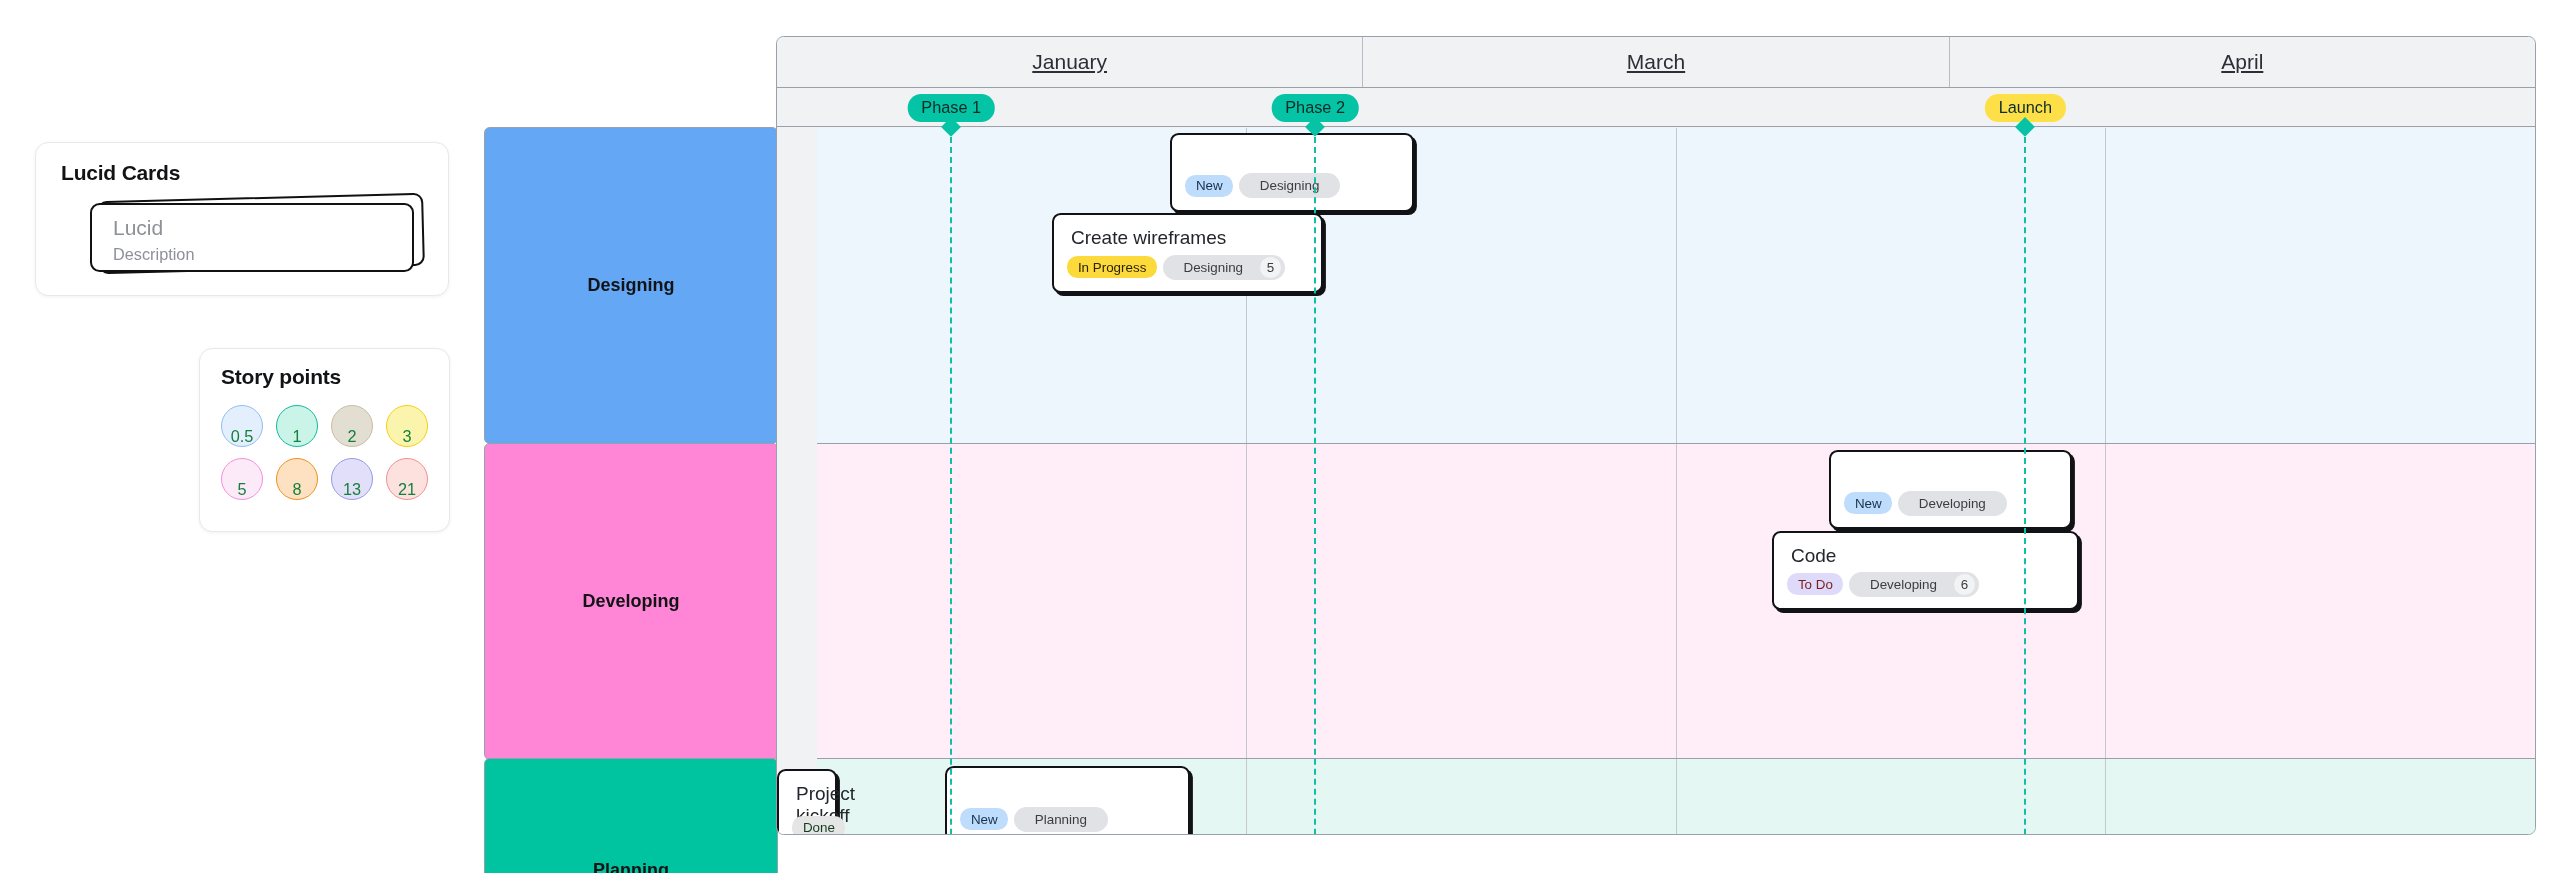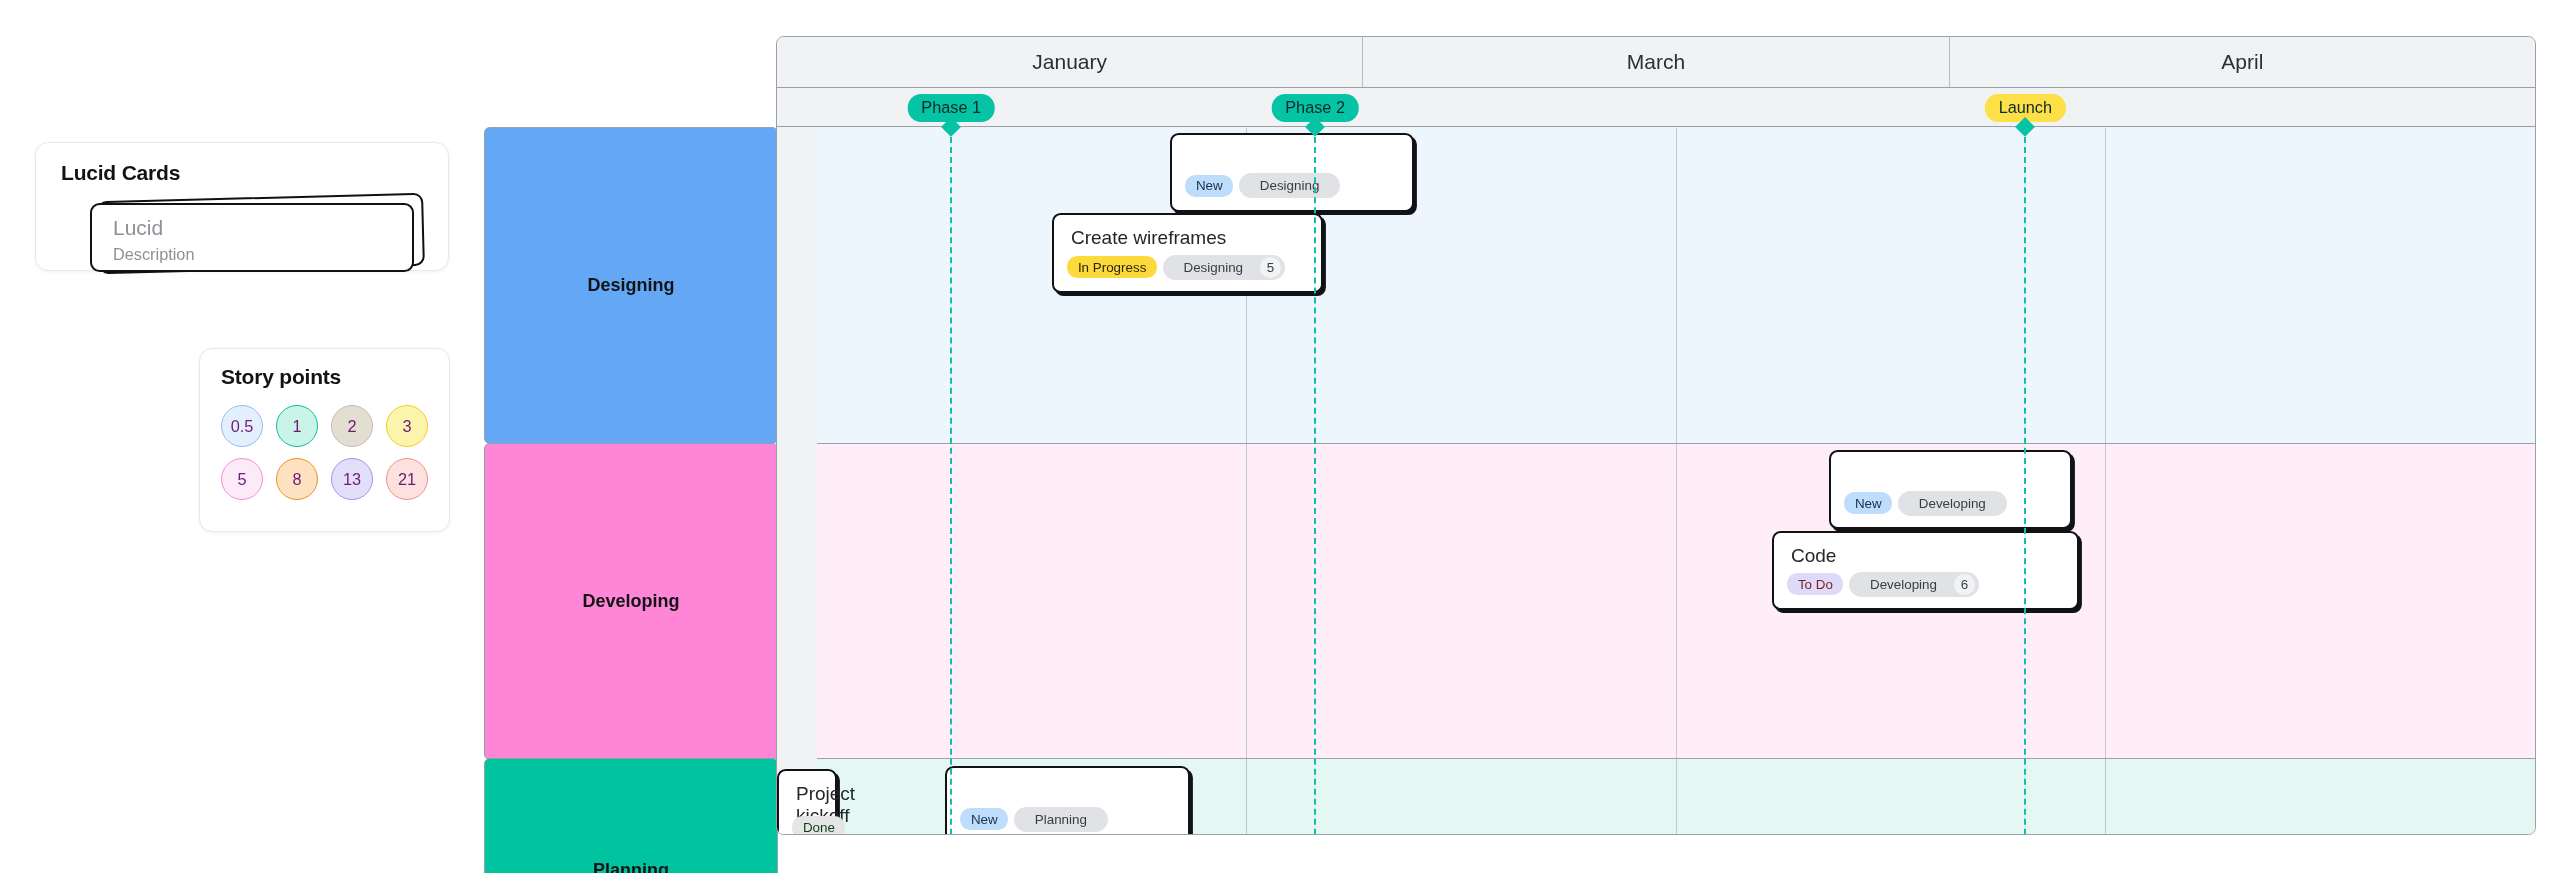--- a/index.html
+++ b/index.html
@@ -17,21 +17,21 @@
     background: #ffffff;
     border: 1px solid #e8e8e8;
     border-radius: 13.4px;
     box-shadow: 0 1px 3.8px rgba(0,0,0,.06);
   }
   .panel-title {
     font-size: 21px; font-weight: bold; color: #111315;
     letter-spacing: -0.2px;
   }
 
-  #lucid-cards-panel { left: 35px; top: 142px; width: 414px; height: 129px; padding-left: 20px; }
+  #lucid-cards-panel { left: 35px; top: 142px; width: 414px; height: 154px; padding-left: 20px; }
   #lucid-cards-panel .panel-title { position: absolute; left: 25px; top: 18px; }
 
   .sketch-wrap { position: absolute; left: 54px; top: 54px; width: 336px; height: 81px; }
   .sketch-back {
     position: absolute; left: 7.7px; top: 0px; width: 326px; height: 73px;
     border: 2.9px solid #111; border-radius: 9.6px; background: #fff;
     transform: rotate(-1.5deg);
   }
   .sketch-front {
     position: absolute; left: 0px; top: 5.8px; width: 324px; height: 69px;
@@ -48,22 +48,22 @@
 
   #story-points-panel { left: 199px; top: 348px; width: 251px; height: 184px; }
   #story-points-panel .panel-title { position: absolute; left: 21px; top: 16.3px; }
   .sp-grid {
     position: absolute; left: 21px; top: 56px;
     display: grid; grid-template-columns: repeat(4, 55px);
     grid-auto-rows: 53px;
   }
   .sp-chip {
     width: 42px; height: 42px; border-radius: 50%;
-    display: flex; align-items: center; justify-content: center;
-    font-size: 16.3px; color: #701a75; border: 1.9px solid #999;
+    display: flex; align-items: flex-end; justify-content: center;
+    font-size: 16.3px; color: #15803d; border: 1.9px solid #999;
   }
 
   
   #board { position: absolute; left: 484px; top: 36px; width: 2053px; height: 799px; }
 
   .grid-outer {
     position: absolute; left: 292px; top: 0; width: 1760px; height: 799px;
     border: 1.4px solid #97a0ab; border-radius: 7.7px; overflow: hidden;
     background: #f1f2f4;
   }
@@ -71,20 +71,21 @@
   
   .month-row {
     position: absolute; left: 0; top: 0; width: 100%; height: 50px;
     display: flex; background: #f1f2f4;
   }
   .month-cell {
     flex: 1 1 0; height: 100%;
     display: flex; align-items: center; justify-content: center;
     font-size: 21px; color: #2b2f36;
     border-right: 1.4px solid #b6bdc6;
+    text-decoration: underline;
   }
   .month-cell:last-child { border-right: none; }
 
   
   .milestone-row {
     position: absolute; left: 0; top: 50px; width: 100%; height: 40px;
     background: #f1f2f4; border-top: 1.4px solid #97a0ab;
     border-bottom: 1.4px solid #97a0ab;
   }
 

